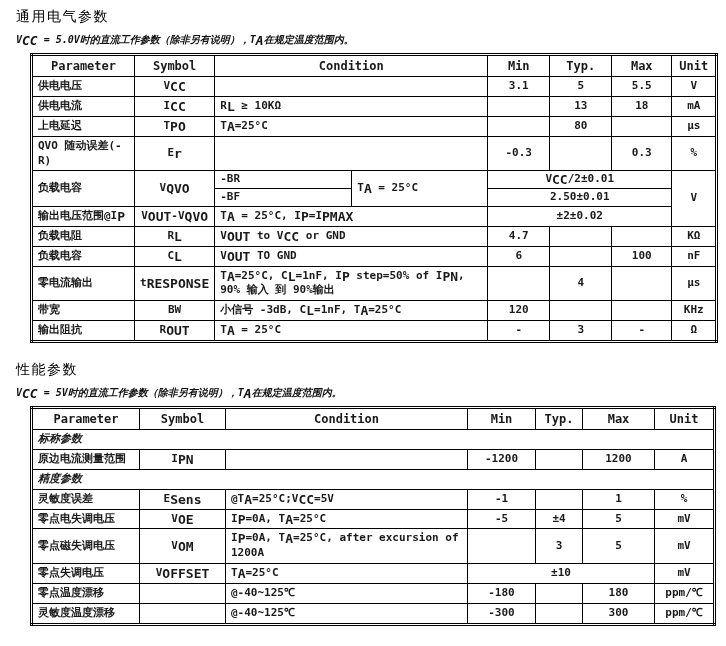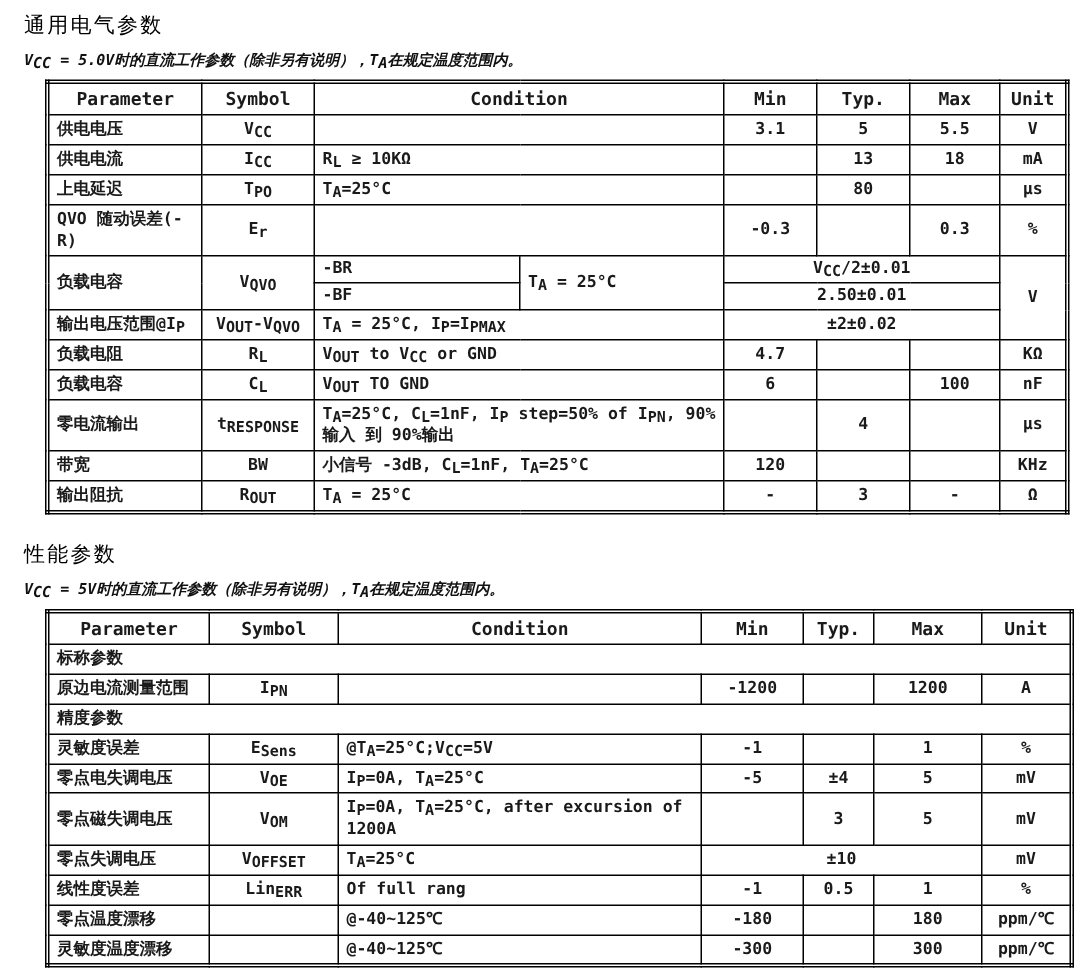--- a/index.html
+++ b/index.html
@@ -23,23 +23,23 @@
     margin:0 0 0 14px;border:3px double #000;background:#fff;padding-left:40px;
   }
   td{
     border:1px solid #000;
     font-size:11px;line-height:1.35;font-weight:bold;
     padding:2px 5px;text-align:center;vertical-align:middle;
     overflow:hidden;
   }
   td.hd{font-size:12px;}
   td.al{text-align:left;}
-  td.sec{text-align:left;}
+  td.sec{font-style:italic;text-align:left;}
   td.slim{padding-top:1px;padding-bottom:1px;}
-  sub{font-size:10px;line-height:0;vertical-align:-2px;}
+  sub{font-size:13px;line-height:0;vertical-align:-2px;}
   sup{font-size:7px;line-height:0;vertical-align:4px;}
   .gap{height:18px;}
 </style>
 </head>
 <body>
 
 <div class="page">
 
   <div>
     <div class="sec-title">通用电气参数</div>
@@ -236,29 +236,20 @@
             <td class="">mV</td>
           </tr>
           <tr>
             <td class="al">零点失调电压</td>
             <td class="">V<sub>OFFSET</sub></td>
             <td class="al">T<sub>A</sub>=25°C</td>
             <td colspan="3" class="">±10</td>
             <td class="">mV</td>
           </tr>
           <tr>
-            <td class="al">线性度误差</td>
-            <td class="">Lin<sub>ERR</sub></td>
-            <td class="al">Of full rang</td>
-            <td class="">-1</td>
-            <td class="">0.5</td>
-            <td class="">1</td>
-            <td class="">%</td>
-          </tr>
-          <tr>
             <td class="al">零点温度漂移</td>
             <td class=""></td>
             <td class="al">@-40~125℃</td>
             <td class="">-180</td>
             <td class=""></td>
             <td class="">180</td>
             <td class="">ppm/℃</td>
           </tr>
           <tr>
             <td class="al">灵敏度温度漂移</td>

